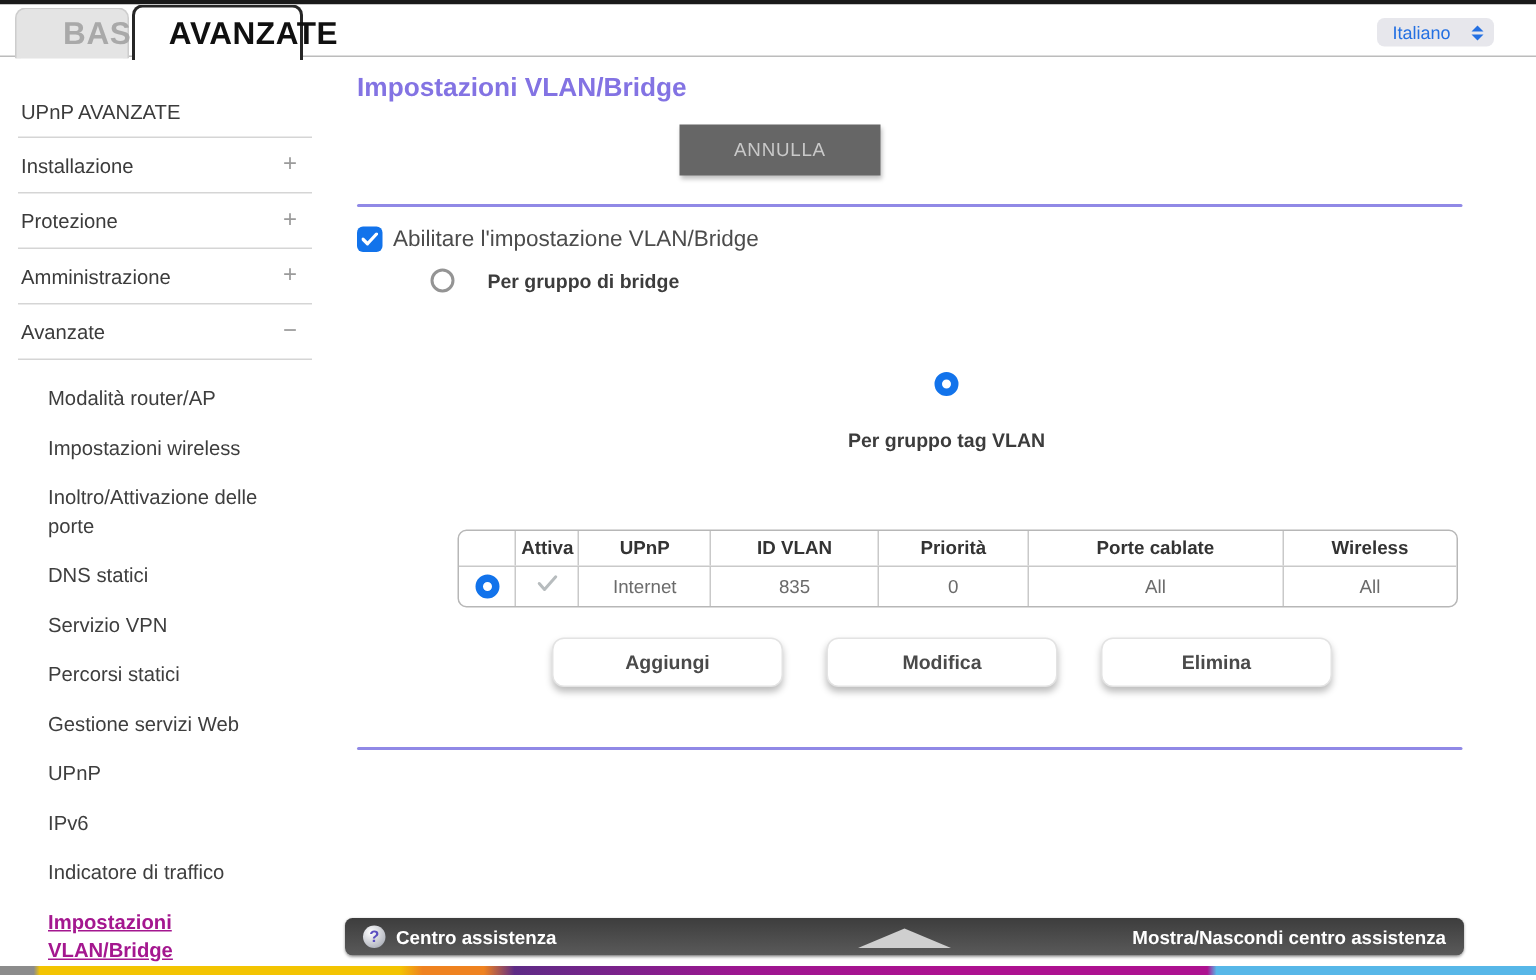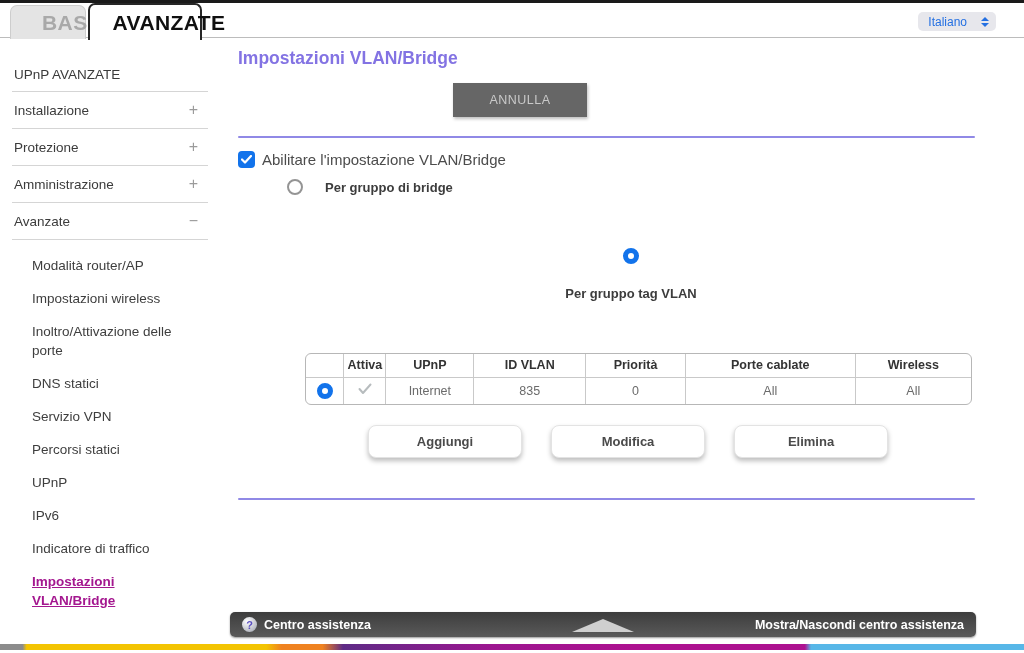--- a/index.html
+++ b/index.html
@@ -144,20 +144,21 @@
       <span class="expander">−</span>
     </div>
 
     <div class="subnav">
       <div class="subitem">Modalità router/AP</div>
       <div class="subitem">Impostazioni wireless</div>
       <div class="subitem">Inoltro/Attivazione delle porte</div>
       <div class="subitem">DNS statici</div>
       <div class="subitem">Servizio VPN</div>
       <div class="subitem">Percorsi statici</div>
+      <div class="subitem">Gestione servizi Web</div>
       <div class="subitem">UPnP</div>
       <div class="subitem">IPv6</div>
       <div class="subitem">Indicatore di traffico</div>
       <div class="subitem active">Impostazioni VLAN/Bridge</div>
     </div>
   </aside>
 
   <main class="content">
     <h1 class="page-title">Impostazioni VLAN/Bridge</h1>
 

